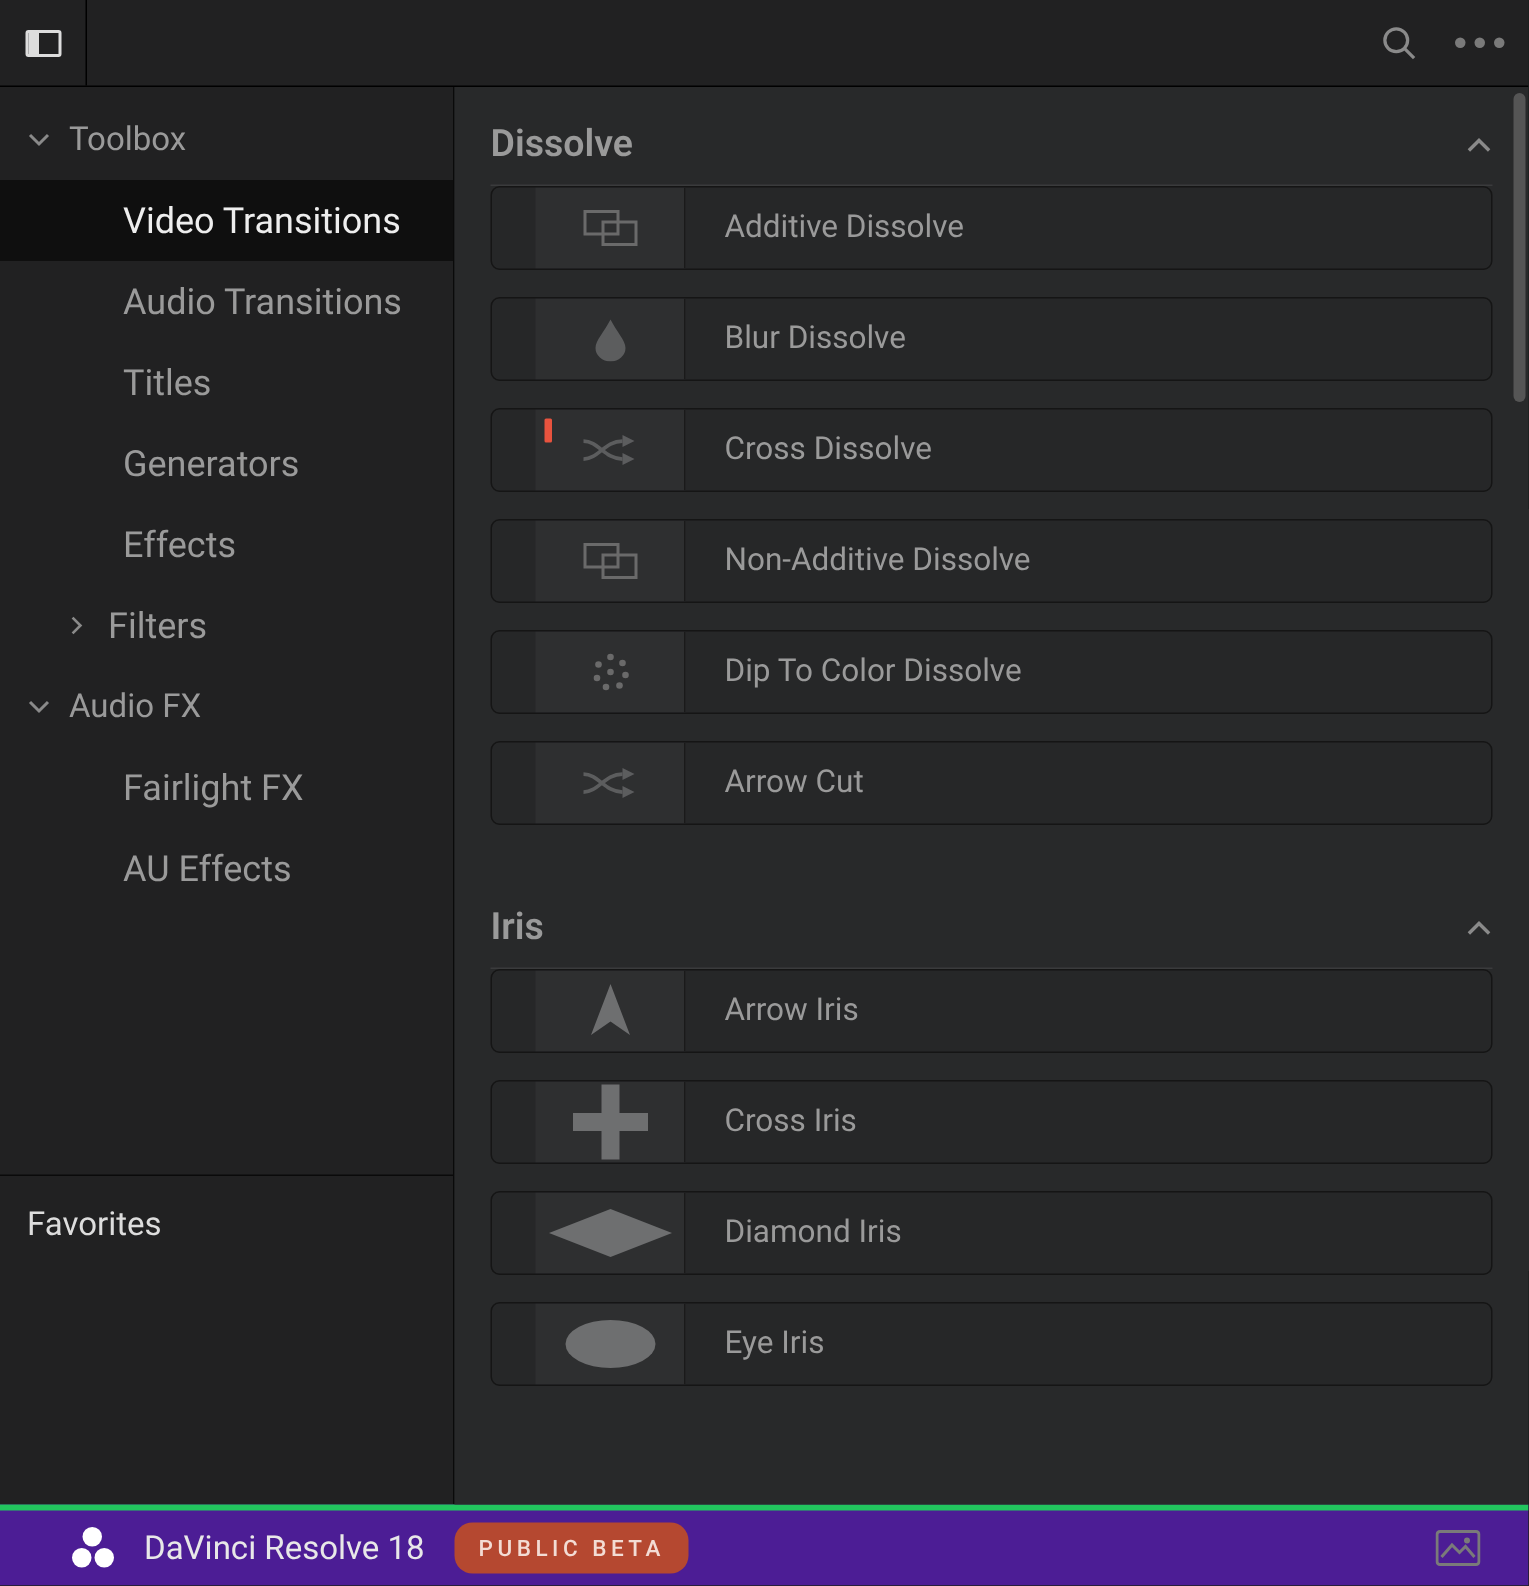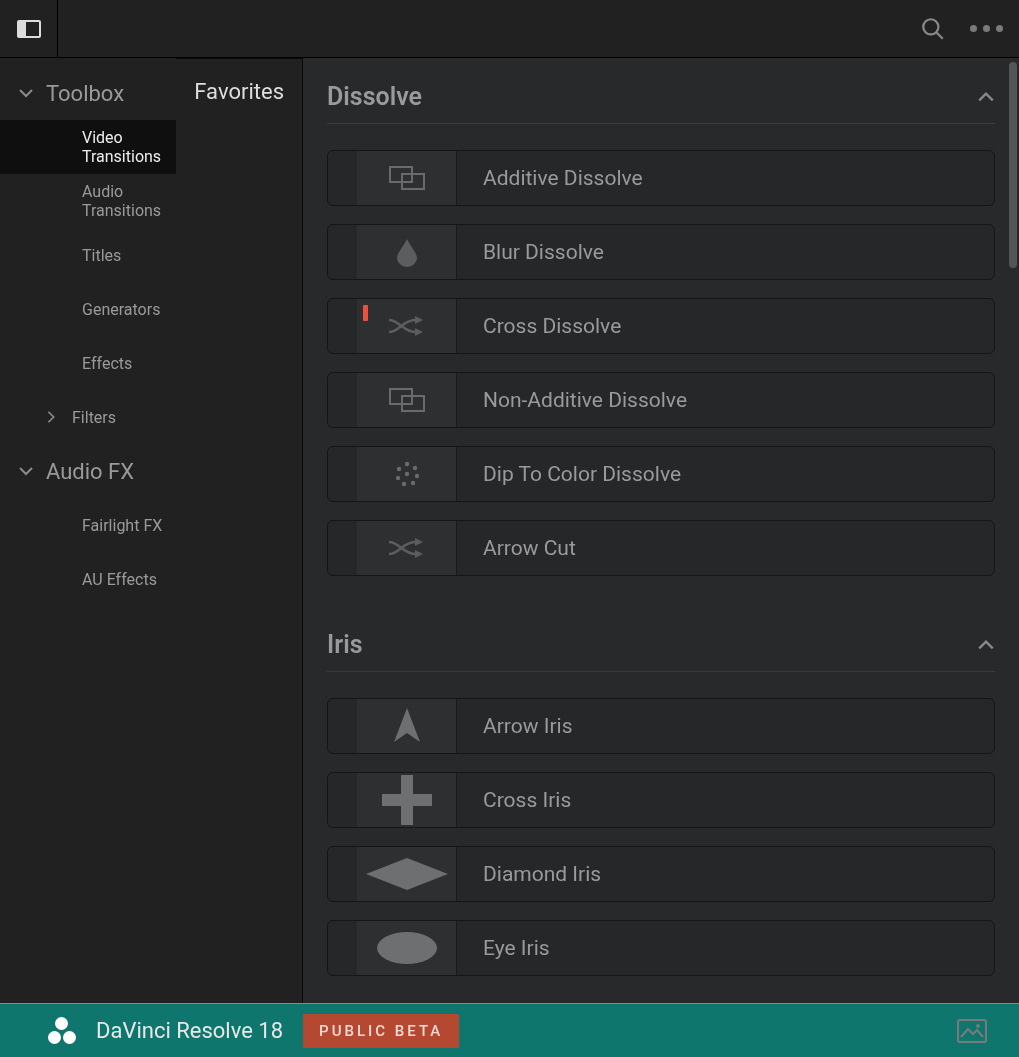--- a/index.html
+++ b/index.html
@@ -60,21 +60,21 @@
   
   .content {
     flex: 1;
     display: flex;
     min-height: 0;
   }
   
   .sidebar {
     width: 303px;
     display: flex;
-    flex-direction: row;
+    flex-direction: column;
     border-right: 1px solid #0a0a0a;
     background: #212122;
   }
   .tree {
     flex: 1;
     padding-top: 8px;
     overflow: hidden;
   }
   .tree-node {
     display: flex;
@@ -90,34 +90,34 @@
     display: inline-flex;
     align-items: center;
     color: #7a7a7a;
   }
   .tree-node .label { }
   .tree-leaf {
     display: flex;
     align-items: center;
     height: 54px;
     padding-left: 82px;
-    font-size: 16px;
+    font-size: 24px;
     color: #9a9a9a;
     cursor: pointer;
   }
   .tree-leaf.selected {
     background: #0f0f0f;
     color: #eee;
   }
   .tree-sub {
     display: flex;
     align-items: center;
     height: 54px;
     padding-left: 44px;
-    font-size: 16px;
+    font-size: 24px;
     color: #9a9a9a;
     cursor: pointer;
   }
   .tree-sub .chev {
     width: 28px;
     display: inline-flex;
     align-items: center;
     color: #7a7a7a;
   }
   .favorites {
@@ -147,21 +147,21 @@
     height: 206px;
     background: #555;
     border-radius: 4px;
   }
   .section-header {
     display: flex;
     align-items: center;
     justify-content: space-between;
     padding: 10px 0 12px 0;
     border-bottom: 1px solid #3a3b3c;
-    margin-bottom: 26px;
+    margin-bottom: 0;
     gap: 16px;
   }
   .section-header h2 {
     color: #9a9a9a;
     font-size: 25px;
     font-weight: 600;
   }
   .section-header .chev-up {
     color: #888;
   }
@@ -202,22 +202,22 @@
     flex: 1;
     display: flex;
     align-items: center;
     padding-left: 26px;
     font-size: 21px;
     color: #9a9a9a;
   }
   
   .bottombar {
     height: 54px;
-    background: #0f766e;
-    border-top: 1px solid #22c55e;
+    background: #4c1d95;
+    border-top: 4px solid #22c55e;
     display: flex;
     align-items: center;
     padding: 0 32px 0 48px;
     gap: 20px;
   }
   .logo-icon {
     width: 28px; height: 28px;
     position: relative;
   }
   .logo-icon .c {
@@ -230,21 +230,21 @@
   .app-name {
     color: #e8e8e8;
     font-size: 22px;
   }
   .beta-badge {
     background: #b54830;
     color: #f3dcd4;
     font-size: 15px;
     letter-spacing: 3px;
     padding: 8px 16px;
-    border-radius: 1px;
+    border-radius: 12px;
     font-weight: 500;
   }
   .media-icon {
     margin-left: auto;
     color: #7a7a7a;
   }
   
   svg { display: block; }
 </style>
 </head>

